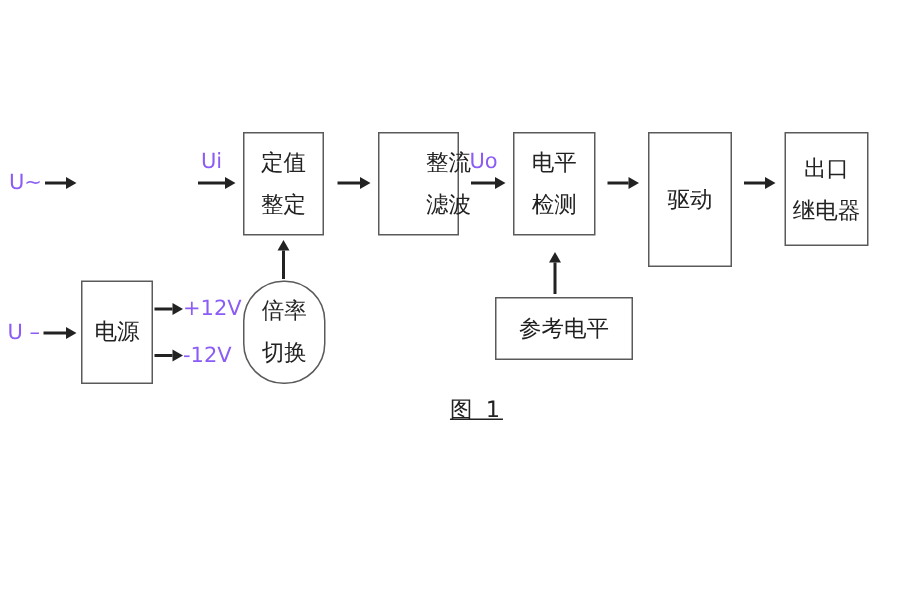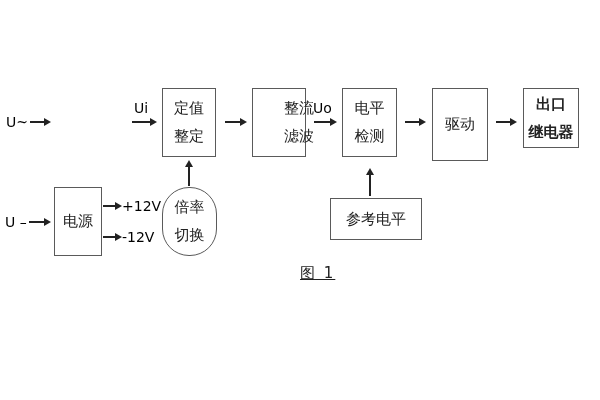--- a/index.html
+++ b/index.html
@@ -7,21 +7,21 @@
     position:relative;width:600px;height:400px;background:#ffffff;overflow:hidden;
     font-family:"DejaVu Sans","Liberation Sans",sans-serif;color:#222;
   }
   .box{
     position:absolute;border:1px solid #5a5a5a;background:#ffffff;
     display:flex;flex-direction:column;align-items:center;justify-content:center;
     gap:13px;font-size:15px;line-height:1;color:#222;box-sizing:border-box;
     white-space:nowrap;
   }
   .lbl{
-    position:absolute;font-size:14px;line-height:1;color:#000000;white-space:nowrap;
+    position:absolute;font-size:14px;line-height:1;color:#8b5cf6;white-space:nowrap;
   }
   
   .ar{position:absolute;height:2px;background:#222;}
   .ar::after{
     content:"";position:absolute;right:-7px;top:-3px;width:0;height:0;
     border-left:7px solid #222;border-top:4px solid transparent;border-bottom:4px solid transparent;
   }
   
   .au{position:absolute;width:2px;background:#222;}
   .au::after{
@@ -52,25 +52,25 @@
   <div class="box" style="left:252px;top:88px;width:54px;height:69px;padding-left:40px;">
     <span>整流</span>
     <span>滤波</span>
   </div>
 
   <div class="box" style="left:342px;top:88px;width:55px;height:69px;align-items:center;">
     <span>电平</span>
     <span>检测</span>
   </div>
 
-  <div class="box" style="left:432px;top:88px;width:56px;height:73px;">
+  <div class="box" style="left:432px;top:88px;width:56px;height:90px;">
     <span>驱动</span>
   </div>
 
-  <div class="box" style="left:523px;top:88px;width:56px;height:60px;font-weight:bold;">
+  <div class="box" style="left:523px;top:88px;width:56px;height:76px;">
     <span>出口</span>
     <span>继电器</span>
   </div>
 
   <div class="box" style="left:54px;top:187px;width:48px;height:69px;">
     <span>电源</span>
   </div>
 
   <div class="box" style="left:162px;top:187px;width:55px;height:69px;border-radius:27px;">
     <span>倍率</span>

